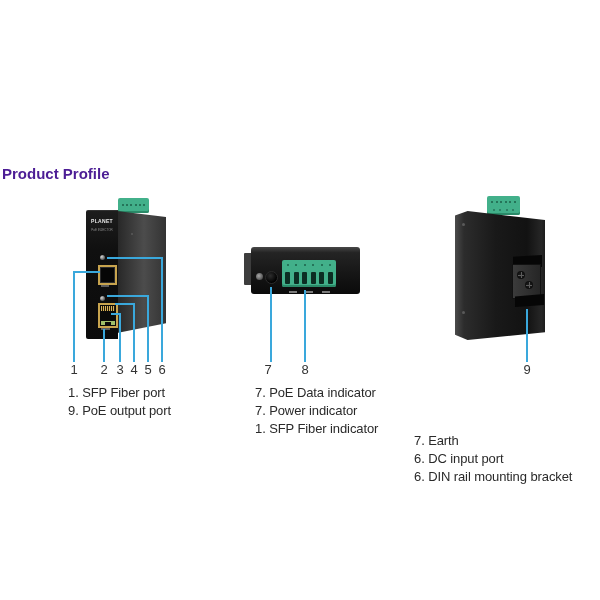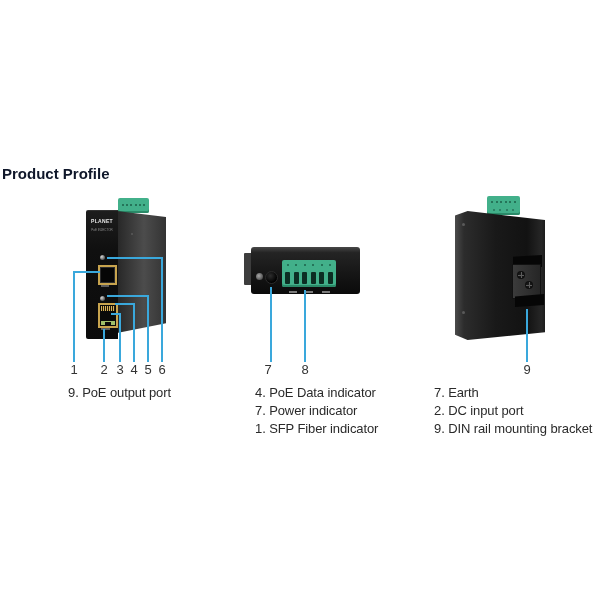--- a/index.html
+++ b/index.html
@@ -3,21 +3,21 @@
 <meta charset="utf-8">
 <style>
   html,body { margin:0; padding:0; background:#ffffff; }
   .canvas {
     position:relative; width:600px; height:600px; background:#fff;
     font-family:"Liberation Sans", sans-serif; overflow:hidden;
   }
   .abs { position:absolute; }
 
   
-  .page-title { position:absolute; left:2px; top:165px; font-size:15px; font-weight:bold; color:#0f172a;text-align:center; }
+  .page-title { position:absolute; left:2px; top:165px; font-size:15px; font-weight:bold; color:#4c1d95;text-align:center; }
 
   
   .cline { position:absolute; background:#3aa8dc; }
   .cnum  { position:absolute; transform:translateX(-50%); font-size:13px; color:#333; }
 
   
   .dev { position:absolute; }
   .terminal { position:absolute; background:#42b08a; border-radius:2px; box-shadow:inset 0 -2px 0 #2a8a68; }
   .dotrow { position:absolute; display:flex; justify-content:space-between; }
   .dot { width:2px; height:2px; border-radius:50%; background:#1c6049; }
@@ -178,26 +178,27 @@
         <span class="h"></span>
         <span class="v"></span>
       </div>
     <div class="din-clip" style="left:65px; top:101px; width:29px; height:13px; clip-path:polygon(0 20%,100% 0,100% 85%,0 100%);"></div>
   </div>
 
   <div class="cline" style="left:526px; top:309px; width:2px; height:53px;"></div>
   <span class="cnum" style="left:527px; top:362px;">9</span>
 
   <div class="legend-col" style="left:68px;">
+    <div>1. SFP Fiber port</div>
     <div>9. PoE output port</div>
   </div>
   <div class="legend-col" style="left:255px;">
-    <div>4. PoE Data indicator</div>
+    <div>7. PoE Data indicator</div>
     <div>7. Power indicator</div>
     <div>1. SFP Fiber indicator</div>
   </div>
-  <div class="legend-col" style="left:434px;">
+  <div class="legend-col" style="left:414px;margin-top:48px;">
     <div>7. Earth</div>
-    <div>2. DC input port</div>
-    <div>9. DIN rail mounting bracket</div>
+    <div>6. DC input port</div>
+    <div>6. DIN rail mounting bracket</div>
   </div>
 
 </div>
 
 </body></html>

